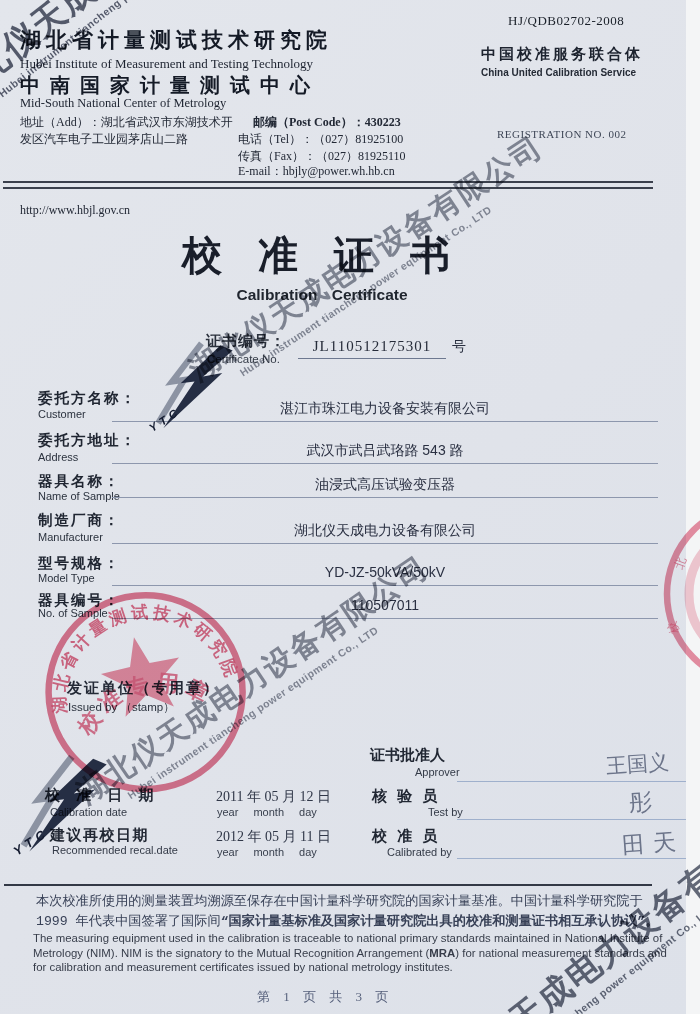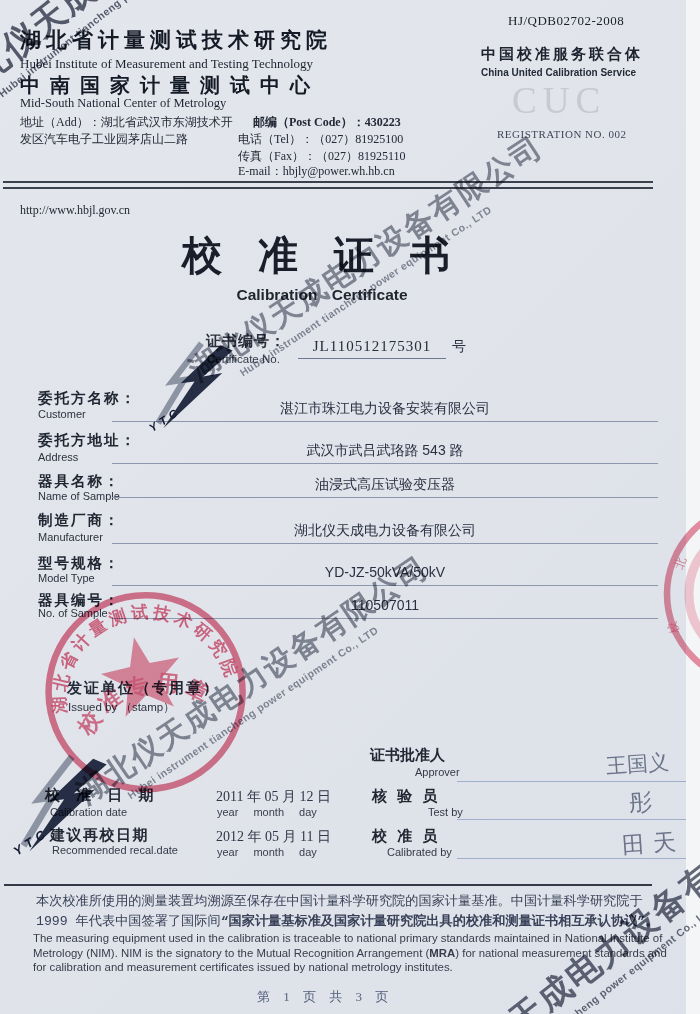--- a/index.html
+++ b/index.html
@@ -80,21 +80,20 @@
   <div class="t addr" id="addr1">地址（Add）：湖北省武汉市东湖技术开</div>
   <div class="t addr" id="addr2">发区汽车电子工业园茅店山二路</div>
   <div class="t addr" id="post">邮编（Post Code）：430223</div>
   <div class="t addr" id="tel">电话（Tel）：（027）81925100</div>
   <div class="t addr" id="fax">传真（Fax）：（027）81925110</div>
   <div class="t addr" id="web">http://www.hbjl.gov.cn</div>
   <div class="t addr" id="email">E-mail：hbjly@power.wh.hb.cn</div>
   <div class="t" id="doccode">HJ/QDB02702-2008</div>
   <div class="t" id="cuccn">中国校准服务联合体</div>
   <div class="t" id="cucen">China United Calibration Service</div>
-  <div class="t" id="cucbig">CUC</div>
   <div class="t" id="reg">REGISTRATION NO. 002</div>
   <div id="dblline"></div>
 
   <div class="t" id="title-cn">校准证书</div>
   <div class="t" id="title-en">Calibration Certificate</div>
 
   <div class="t" id="cert-cn">证书编号：</div>
   <div class="t" id="cert-en">Certificate No.</div>
   <div class="t" id="cert-val">JL110512175301</div>
   <div class="t" id="cert-suffix">号</div>

